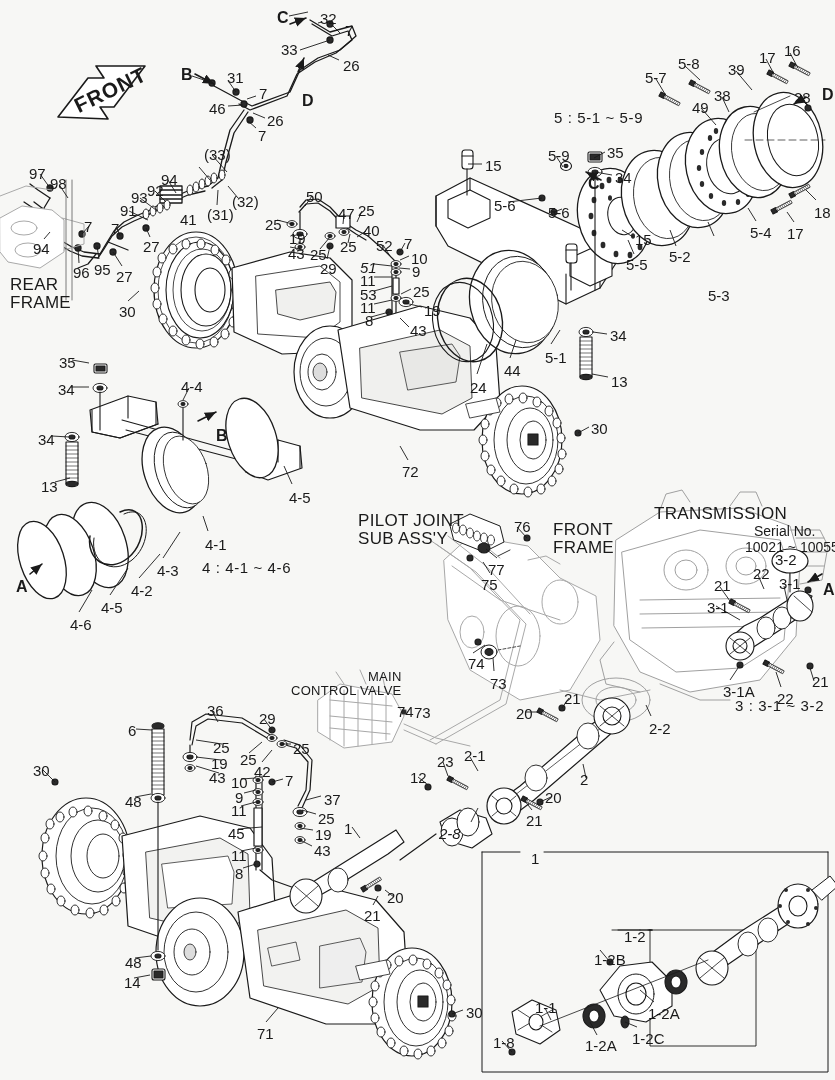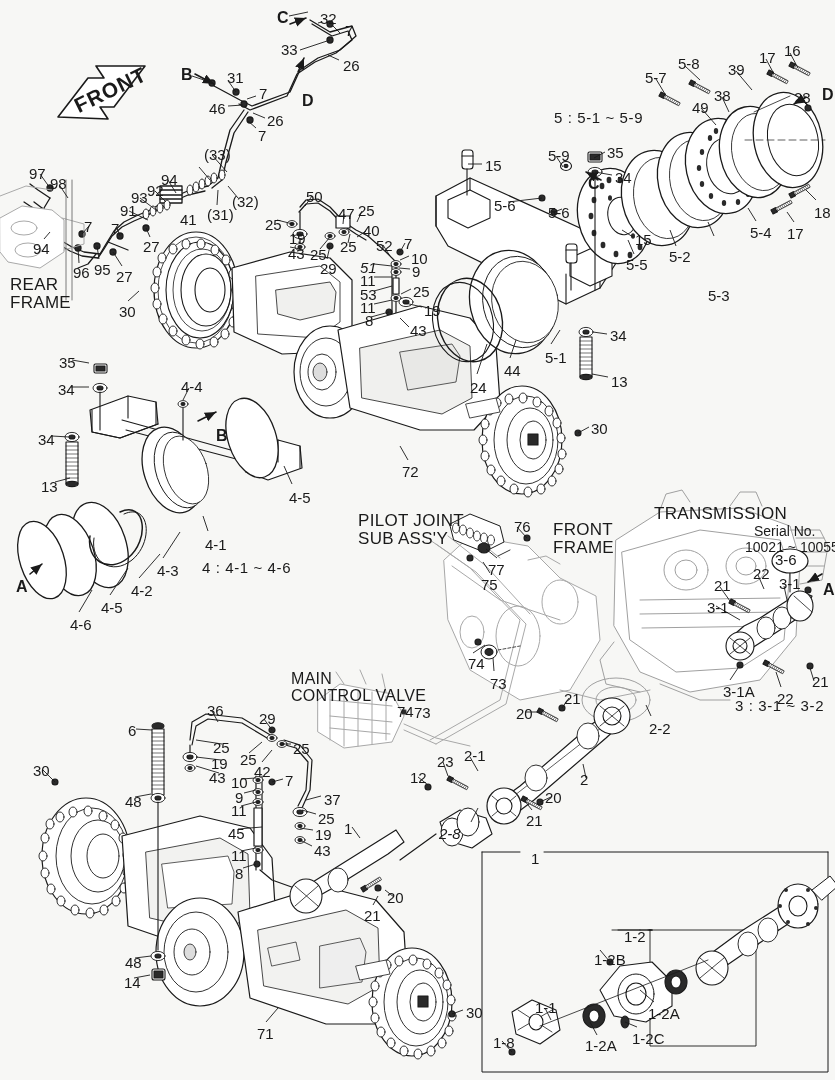--- a/index.html
+++ b/index.html
@@ -645,30 +645,30 @@
   <div class="lbl hd" style="left:72px;top:79px;transform:rotate(-26deg);font-weight:bold;font-size:21px;letter-spacing:1px;">FRONT</div>
 
   <div class="lbl hd" style="left:10px;top:276px;font-size:17px;">REAR<br>FRAME</div>
 
   <div class="lbl hd" style="left:553px;top:521px;font-size:17px;">FRONT<br>FRAME</div>
 
   <div class="lbl hd" style="left:654px;top:505px;font-size:17px;">TRANSMISSION</div>
 
   <div class="lbl hd" style="left:358px;top:512px;font-size:17px;">PILOT JOINT<br>SUB ASS'Y</div>
 
-  <div class="lbl hd" style="left:291px;top:670px;font-size:16px;">MAIN<br>CONTROL VALVE</div>
+  <div class="lbl hd" style="left:291px;top:670px;font-size:13px;text-align:right;">MAIN<br>CONTROL VALVE</div>
 
   <div class="lbl sm" style="left:754px;top:524px;font-size:14px;">Serial No.</div>
   <div class="lbl sm" style="left:745px;top:540px;font-size:14px;">10021 ~ 10055</div>
 
   <div class="lbl rng" style="left:554px;top:110px;">5 : 5-1 ~ 5-9</div>
   <div class="lbl rng" style="left:202px;top:560px;">4 : 4-1 ~ 4-6</div>
   <div class="lbl rng" style="left:735px;top:698px;">3 : 3-1 ~ 3-2</div>
 
-  <div class="lbl" style="left:775px;top:552px;font-size:15px;">3-6</div>
+  <div class="lbl" style="left:775px;top:552px;font-size:15px;">3-2</div>
 
   <div id="callout-layer">
       <div class="lbl" style="left: 320px; top: 11px;">32</div>
       <div class="lbl b" style="left: 277px; top: 9px;">C</div>
       <div class="lbl" style="left: 345px; top: 23px;">7</div>
       <div class="lbl" style="left: 281px; top: 42px;">33</div>
       <div class="lbl" style="left: 343px; top: 58px;">26</div>
       <div class="lbl b" style="left: 181px; top: 66px;">B</div>
       <div class="lbl" style="left: 227px; top: 70px;">31</div>
       <div class="lbl" style="left: 259px; top: 86px;">7</div>

